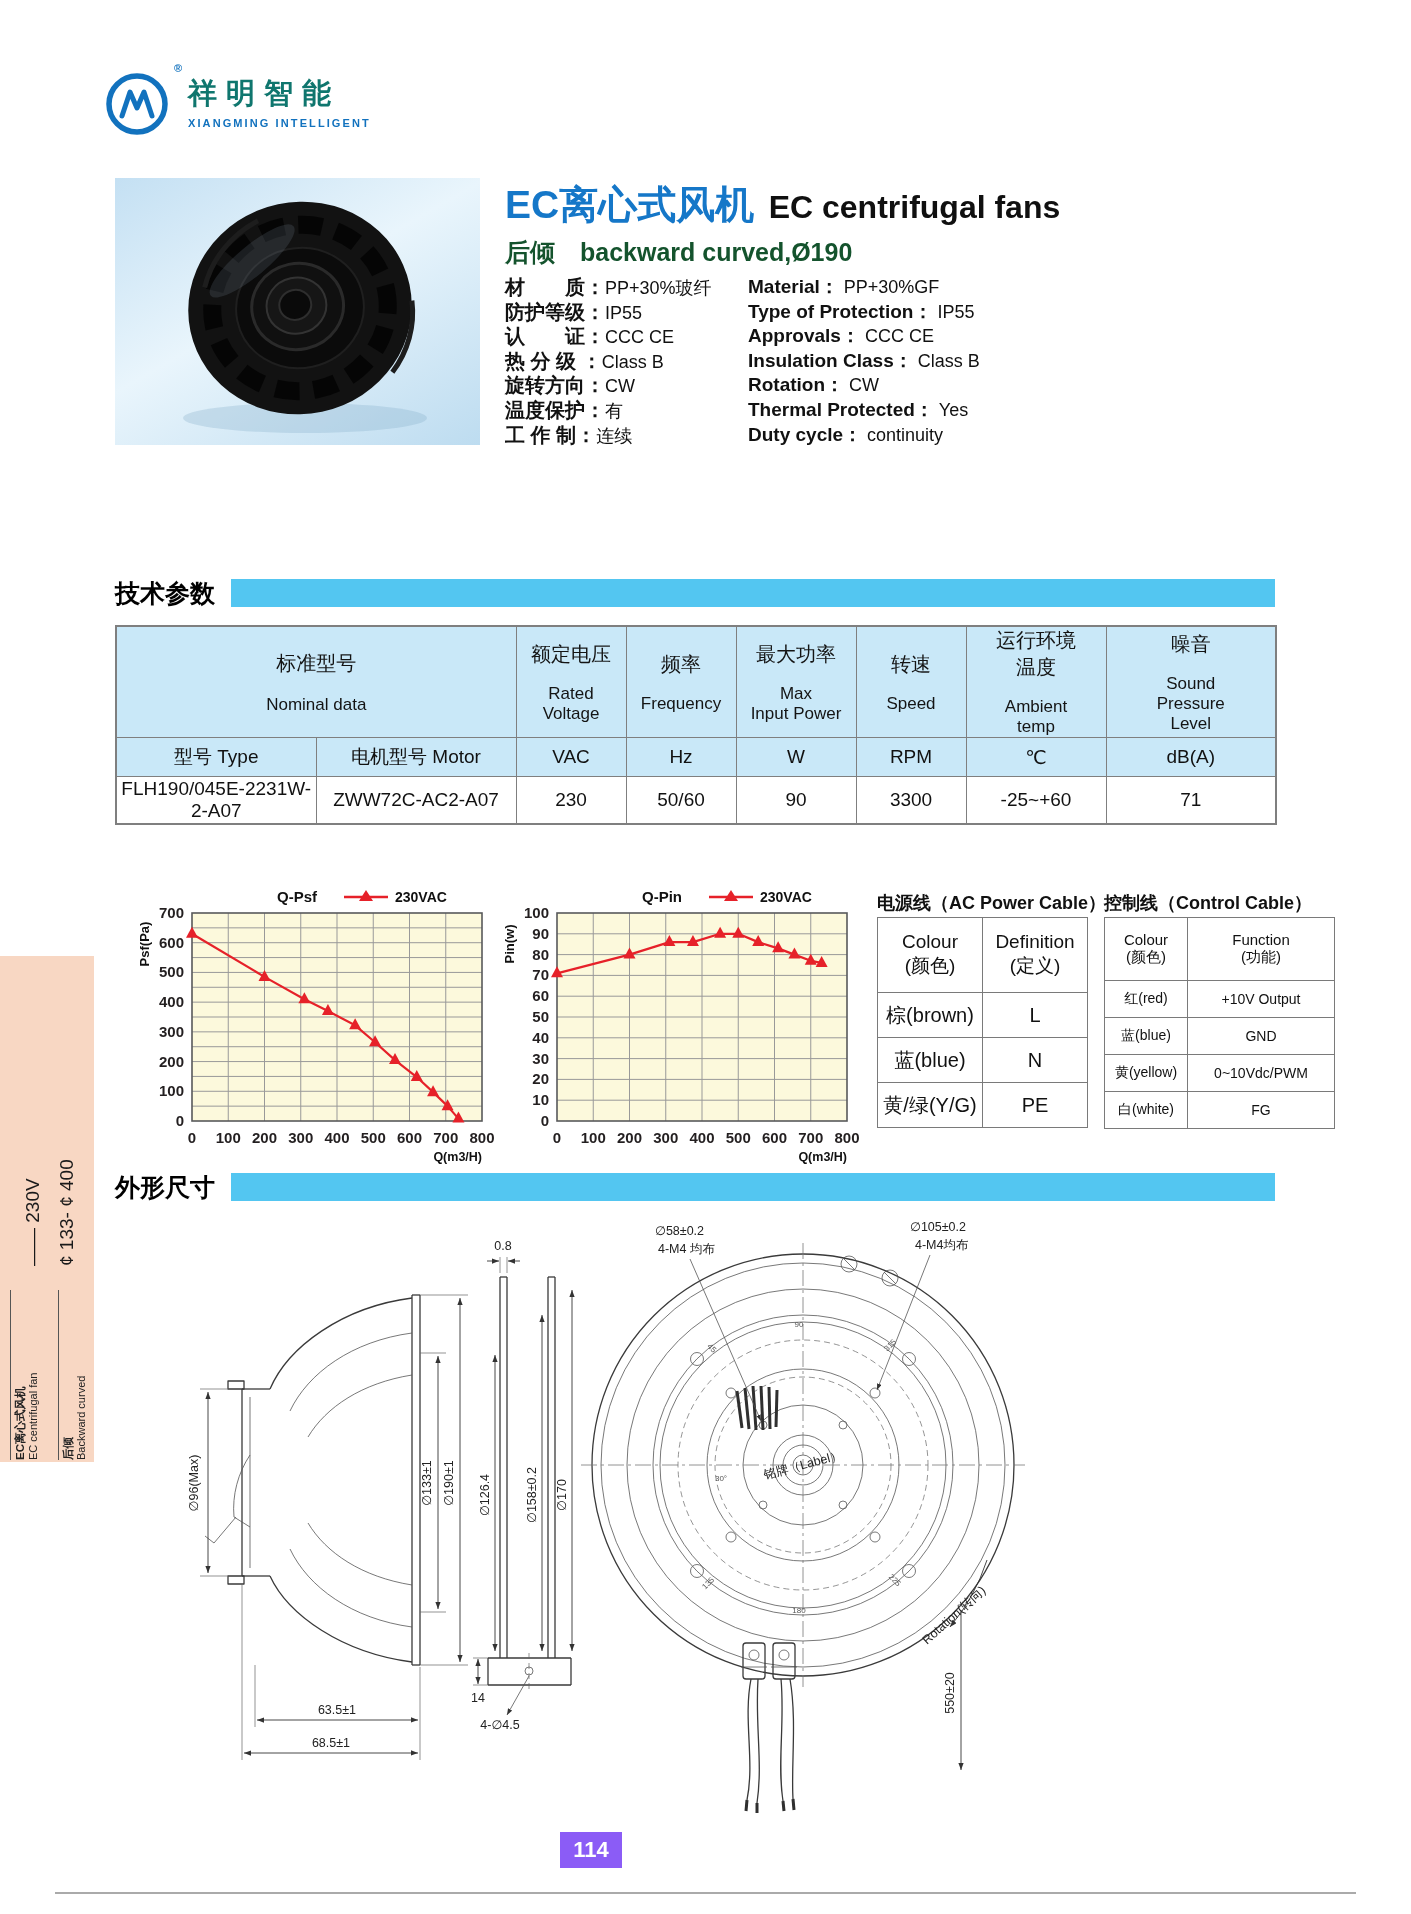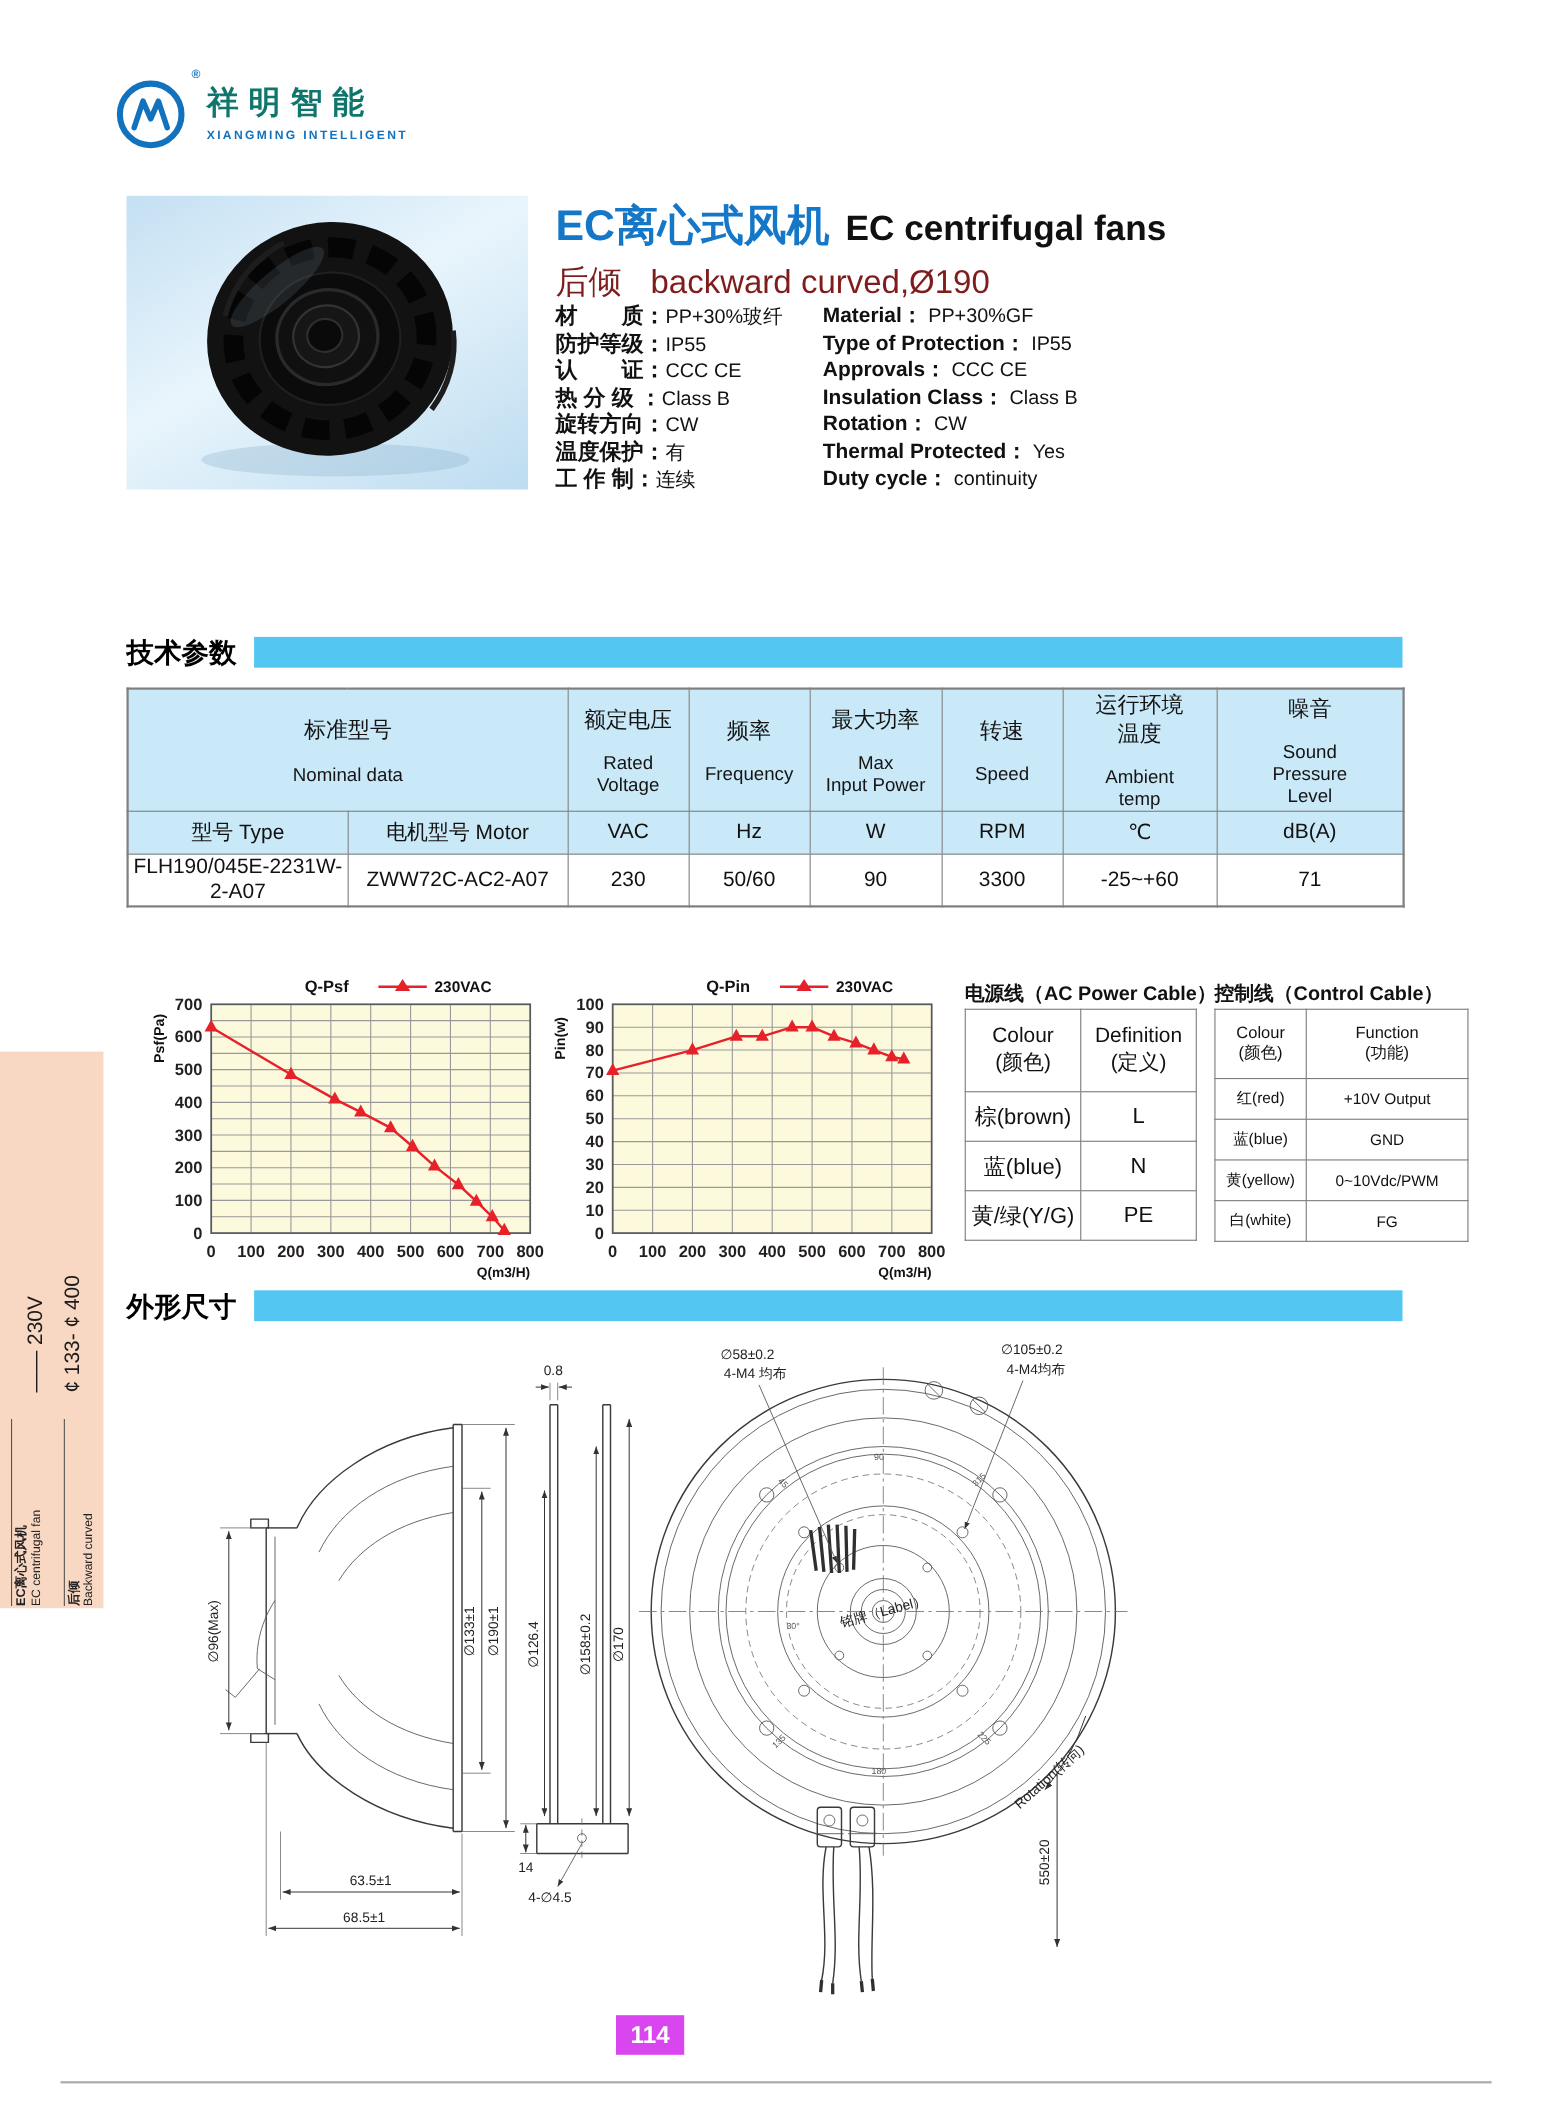--- a/index.html
+++ b/index.html
@@ -20,21 +20,21 @@
   .logo-text{margin-top:10px;}
   .logo-cn{font-size:29px;font-weight:bold;color:#0f766e;letter-spacing:9px;}
   .logo-en{font-size:11px;font-weight:bold;color:#1272be;letter-spacing:2.1px;margin-top:3px;}
   
   .photo{position:absolute;left:115px;top:178px;width:365px;height:267px;
          background:linear-gradient(150deg,#c4e0f3 0%,#e9f5fc 45%,#bddcf0 100%);}
   
   .titleblk{position:absolute;left:505px;top:178px;}
   .t1cn{font-size:39px;font-weight:bold;color:#1577c8;}
   .t1en{font-size:32px;font-weight:600;color:#101010;margin-left:10px;}
-  .t2{font-size:30px;font-weight:normal;color:#7f1d1d;margin-top:4px;}
+  .t2{font-size:25px;font-weight:bold;color:#14532d;margin-top:4px;}
   .t2 .cn{margin-right:18px;}
   .specs{position:absolute;left:505px;top:274px;width:600px;}
   .spec-row{position:relative;height:24.6px;}
   .spec-cn{position:absolute;left:0;}
   .spec-cn b{font-size:20px;}
   .spec-cn span{font-size:18px;}
   .spec-en{position:absolute;left:243px;}
   .spec-en b{font-size:19px;}
   .spec-en span{font-size:18px;margin-left:5px;}
   
@@ -75,21 +75,21 @@
   .ol{fill:none;stroke:#3a3a3a;stroke-width:1.3;stroke-linejoin:round;}
   .thin{fill:none;stroke:#555;stroke-width:0.8;}
   .thk{fill:none;stroke:#2f2f2f;stroke-width:3;}
   .dim{stroke:#333;stroke-width:0.9;fill:none;}
   .ext{stroke:#666;stroke-width:0.7;}
   .dash{stroke:#777;stroke-width:0.8;stroke-dasharray:16 4 3 4;fill:none;}
   .dash2{stroke:#666;stroke-width:0.7;stroke-dasharray:6 4;fill:none;}
   .dimlab{font:12.5px "Liberation Sans",sans-serif;fill:#222;}
   .ang{font:8px "Liberation Sans",sans-serif;fill:#555;}
   
-  .pageno{position:absolute;left:560px;top:1832px;width:62px;height:36px;background:#d946ef;
+  .pageno{position:absolute;left:560px;top:1832px;width:62px;height:36px;background:#8b5cf6;
           color:#fff;font-size:22px;font-weight:bold;display:flex;align-items:center;justify-content:center;}
   .botline{position:absolute;left:55px;top:1892px;width:1301px;height:2px;background:#aaa;}
 </style>
 </head>
 <body>
 
 <div class="page">
 
   <div class="side-peach"></div>
   <div class="vrot v1">

